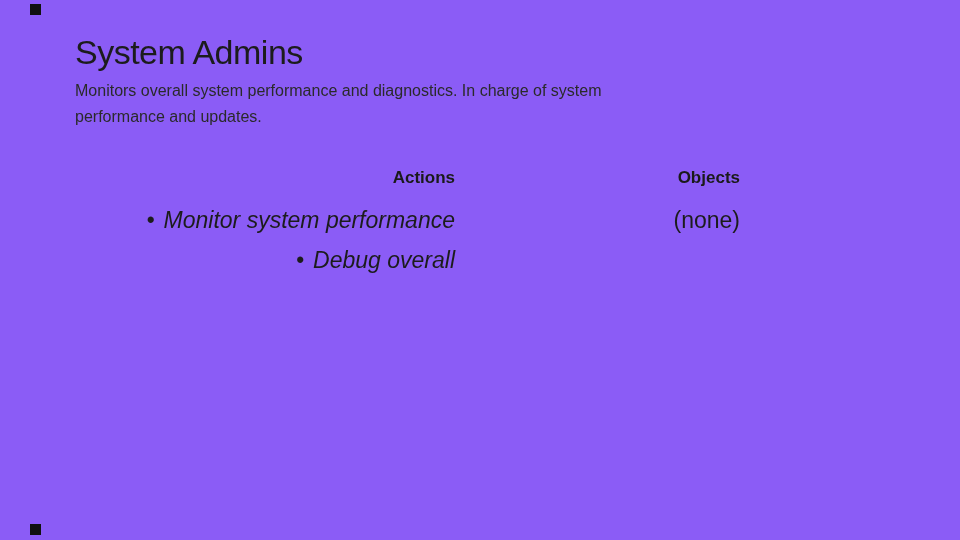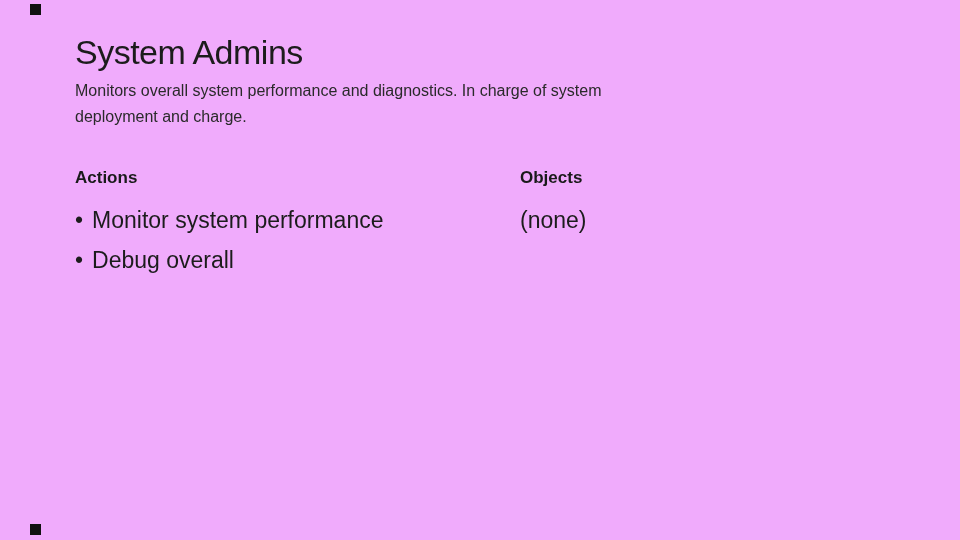--- a/index.html
+++ b/index.html
@@ -4,21 +4,21 @@
 <style>
   html, body {
     margin: 0;
     padding: 0;
     background: #ffffff;
   }
   .slide {
     position: relative;
     width: 960px;
     height: 540px;
-    background: #f0abfc;
+    background: #8b5cf6;
     overflow: hidden;
     font-family: "Liberation Sans", sans-serif;
     color: #1f1f1f;
   }
   .corner-mark {
     position: absolute;
     left: 30px;
     width: 11px;
     height: 11px;
     background: #111111;
@@ -46,34 +46,36 @@
   }
   .subtitle-line {
     font-size: 16px;
     line-height: 26px;
     color: #2a2a2a;
   }
 
   .col {
     position: absolute;
     top: 168px;
+    text-align: right;
   }
   .col-actions { left: 75px; width: 380px; }
   .col-objects { left: 520px; width: 220px; }
 
   .col-header {
     font-size: 17px;
     font-weight: 700;
     color: #1a1a1a;
     margin: 0 0 12px 0;
   }
   .bullet-list {
     list-style: none;
     margin: 0;
     padding: 0;
+    font-style: italic;
   }
   .bullet-item {
     font-size: 23px;
     line-height: 40px;
     color: #1c1c1c;
     white-space: nowrap;
   }
   .bullet-glyph {
     display: inline-block;
     margin-right: 9px;
@@ -91,21 +93,21 @@
 
   <div class="corner-mark top"></div>
   <div class="corner-mark bottom"></div>
 
   <div class="title-block">
     <div class="slide-title">System Admins</div>
   </div>
 
   <div class="subtitle-block">
     <div class="subtitle-line">Monitors overall system performance and diagnostics. In charge of system</div>
-    <div class="subtitle-line">deployment and charge.</div>
+    <div class="subtitle-line">performance and updates.</div>
   </div>
 
   <div class="col col-actions">
     <h3 class="col-header">Actions</h3>
     <ul class="bullet-list">
       <li class="bullet-item"><span class="bullet-glyph">•</span><span>Monitor system performance</span></li>
       <li class="bullet-item"><span class="bullet-glyph">•</span><span>Debug overall</span></li>
     </ul>
   </div>
 

